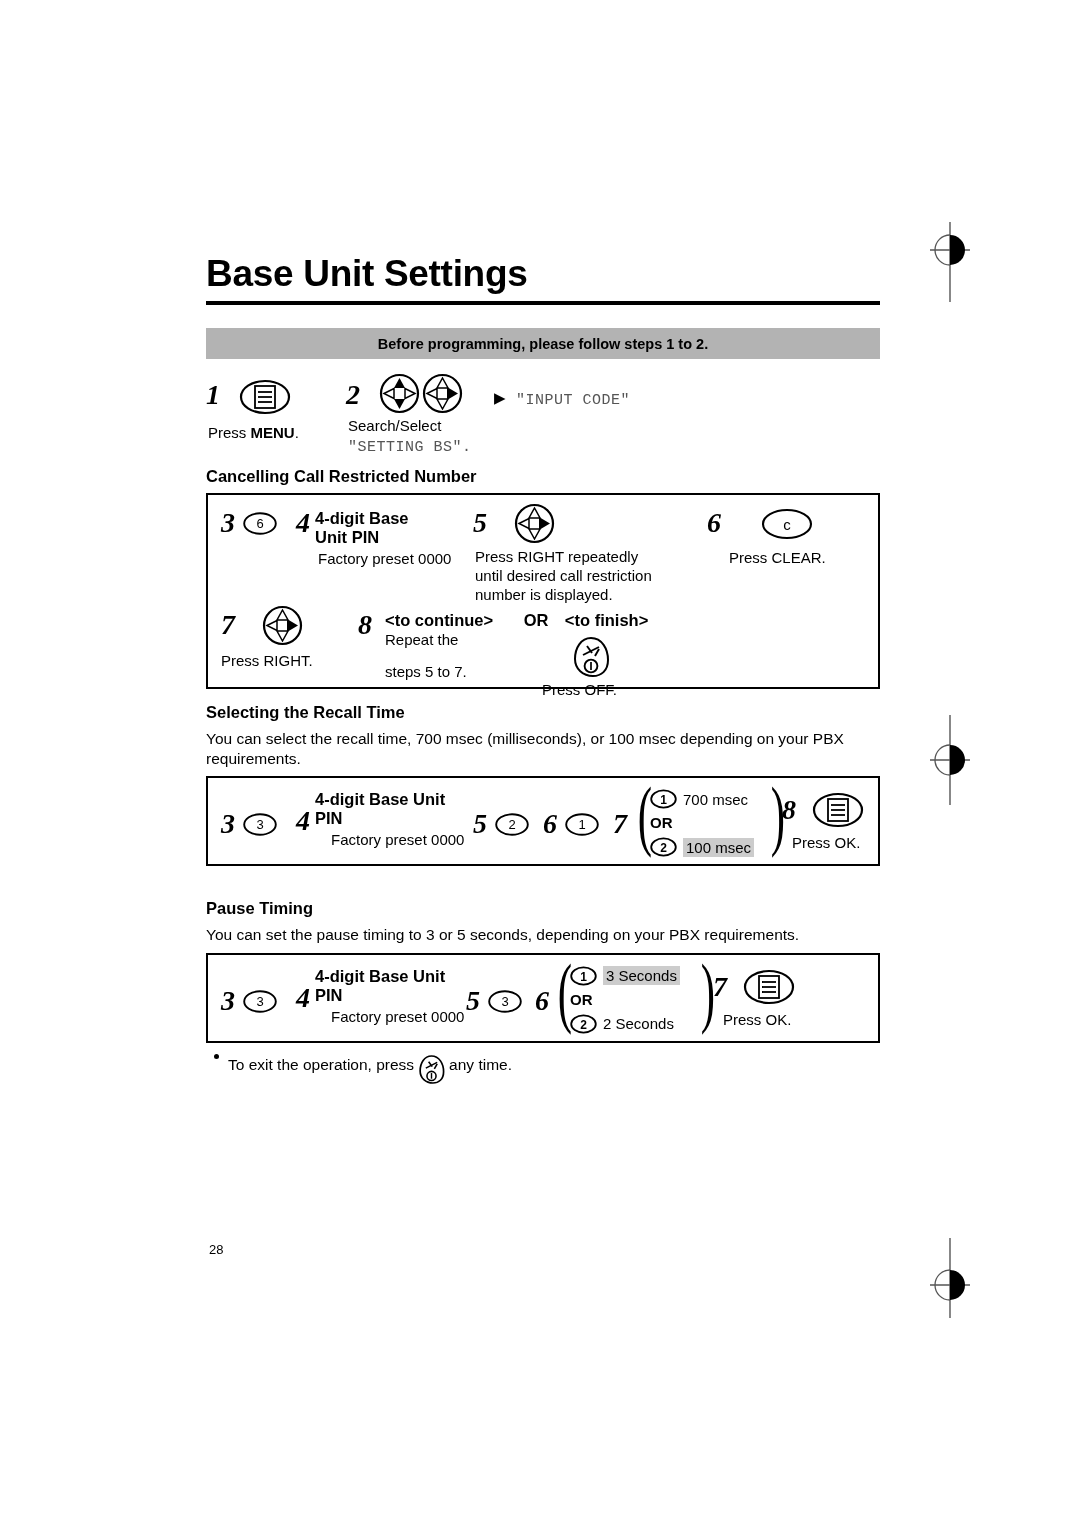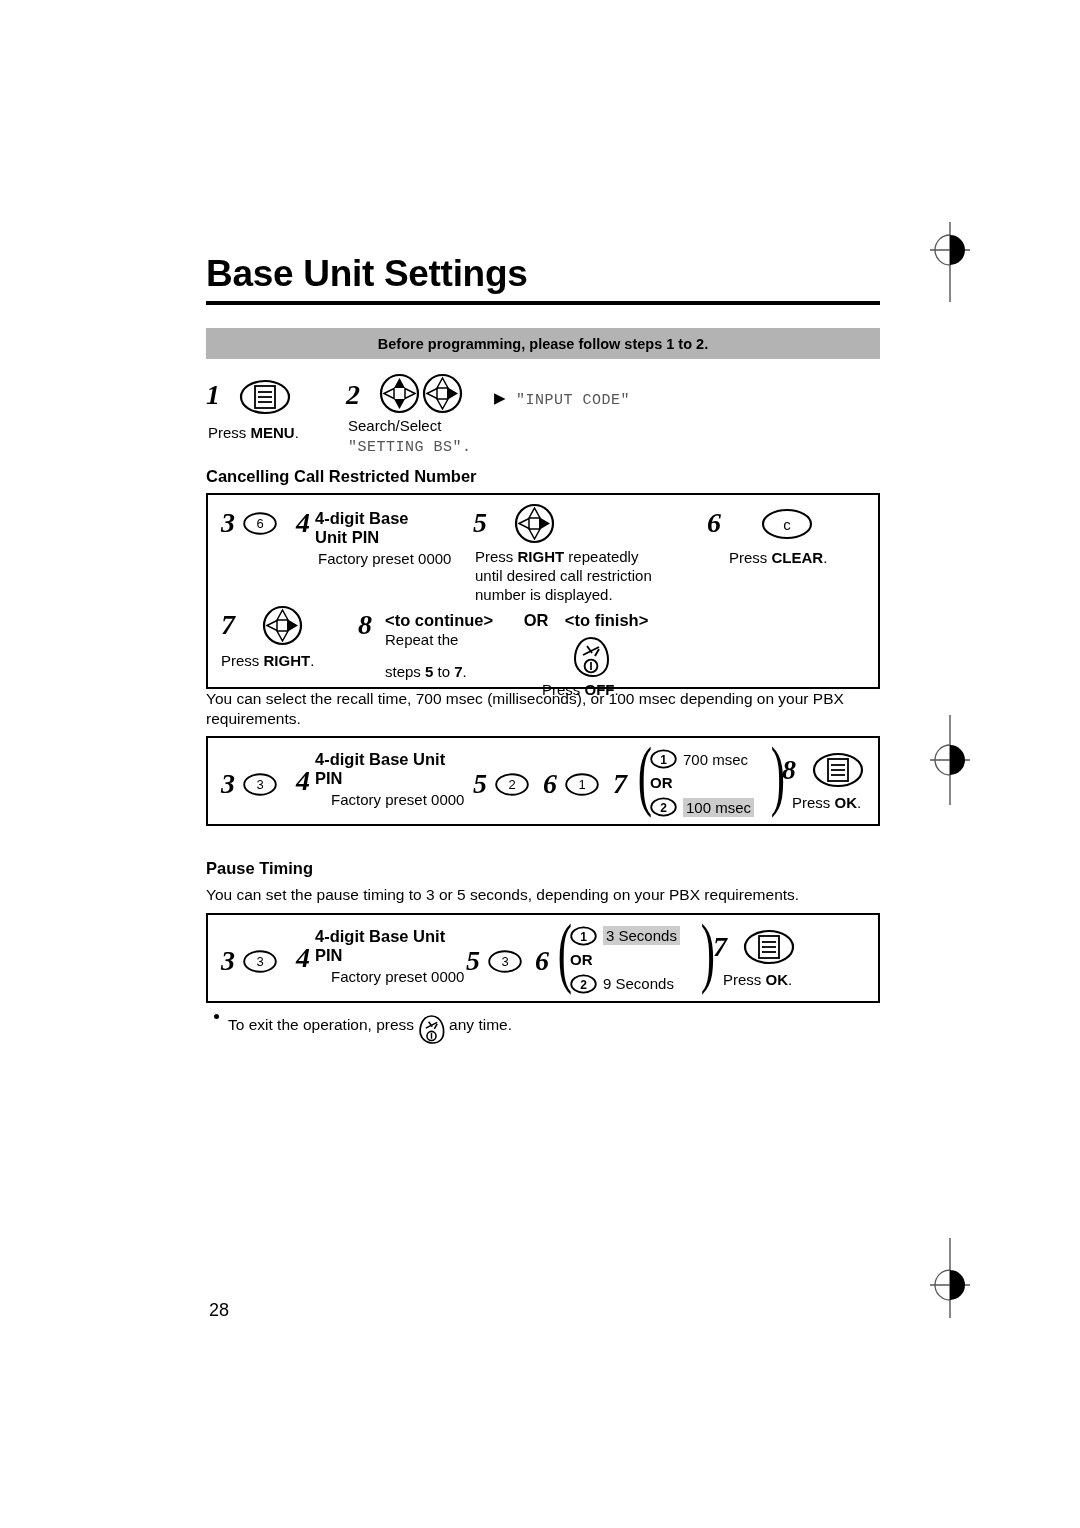--- a/index.html
+++ b/index.html
@@ -119,21 +119,21 @@
   
   #box-recall { height: 90px; }
   #box-recall .cell { position: absolute; }
 
   
   #box-pause { height: 90px; }
   #box-pause .cell { position: absolute; }
 
   .bold-t { font-weight: bold; font-size: 16.5px; line-height: 1.16; }
   .reg-t  { font-size: 15px; line-height: 1.26; }
-  .reg-t b { font-weight: bold; }
+  .reg-t b { font-weight: normal; }
 
   .shade { background: #cccccc; padding: 1px 3px; }
 
   .brace {
     font-family: "Liberation Serif", serif;
     font-size: 78px;
     line-height: 0.78;
     font-weight: 300;
     color: #000;
     display: inline-block;
@@ -159,22 +159,22 @@
   .bullets .bl { display: flex; }
   .bullets .dot {
     width: 5px; height: 5px; border-radius: 50%;
     background: #000; margin: 0 9px 0 8px; flex: none;
   }
 
   
   .pageno {
     position: absolute;
     left: 209px;
-    top: 1300px;
-    font-size: 18px;
+    top: 1242px;
+    font-size: 13px;
   }
 
   
   .regmark { position: absolute; }
 </style>
 </head>
 <body>
 
 <div class="regmark" style="left:930px; top:222px;">
   <svg width="40" height="80" viewBox="0 0 40 80">
@@ -359,20 +359,21 @@
             <line x1="23" y1="20" x2="27" y2="13"></line>
           </g>
           <circle cx="19" cy="30" r="6.4" fill="#fff" stroke="#000" stroke-width="1.9"></circle>
           <line x1="19" y1="26" x2="19" y2="34" stroke="#000" stroke-width="1.7"></line>
         </svg>
       </span>
       <div class="reg-t" style="margin-top:3px; margin-left:-22px; white-space:nowrap;"><span>Press </span><b>OFF</b><span>.</span></div>
     </div>
   </div>
 
+  <h2 class="section-head" style="margin-top:14px;">Selecting the Recall Time</h2>
   <p class="section-body">You can select the recall time, 700 msec (milliseconds), or 100 msec depending on your PBX requirements.</p>
 
   <div class="box" id="box-recall">
 
     <div class="cell" style="left:13px; top:32px;">
       <div class="steprow">
         <span class="stepnum">3</span>
         <span class="icon numkey" style="margin-left:3px; margin-top:3px;">
           <svg width="34" height="23" viewBox="0 0 34 23">
             <ellipse cx="17" cy="11.5" rx="15.8" ry="10.2" fill="#fff" stroke="#000" stroke-width="1.9"></ellipse>
@@ -522,21 +523,21 @@
         <span class="shade">3 Seconds</span>
       </div>
       <div class="opt-or">OR</div>
       <div class="opt-line">
         <span class="icon circnum">
           <svg width="27" height="20" viewBox="0 0 27 20">
             <ellipse cx="13.5" cy="10" rx="12.3" ry="8.6" fill="#fff" stroke="#000" stroke-width="1.8"></ellipse>
             <text x="13.5" y="14.5" font-family="Liberation Sans, sans-serif" font-size="12" font-weight="bold" text-anchor="middle" fill="#000">2</text>
           </svg>
         </span>
-        <span>9 Seconds</span>
+        <span>2 Seconds</span>
       </div>
     </div>
     <div class="cell" style="left:487px; top:7px;">
       <span class="brace">)</span>
     </div>
 
     <div class="cell" style="left:505px; top:18px;">
       <div class="steprow">
         <span class="stepnum">7</span>
         <span class="icon menu-key" style="margin-left:11px; margin-top:-4px;">

